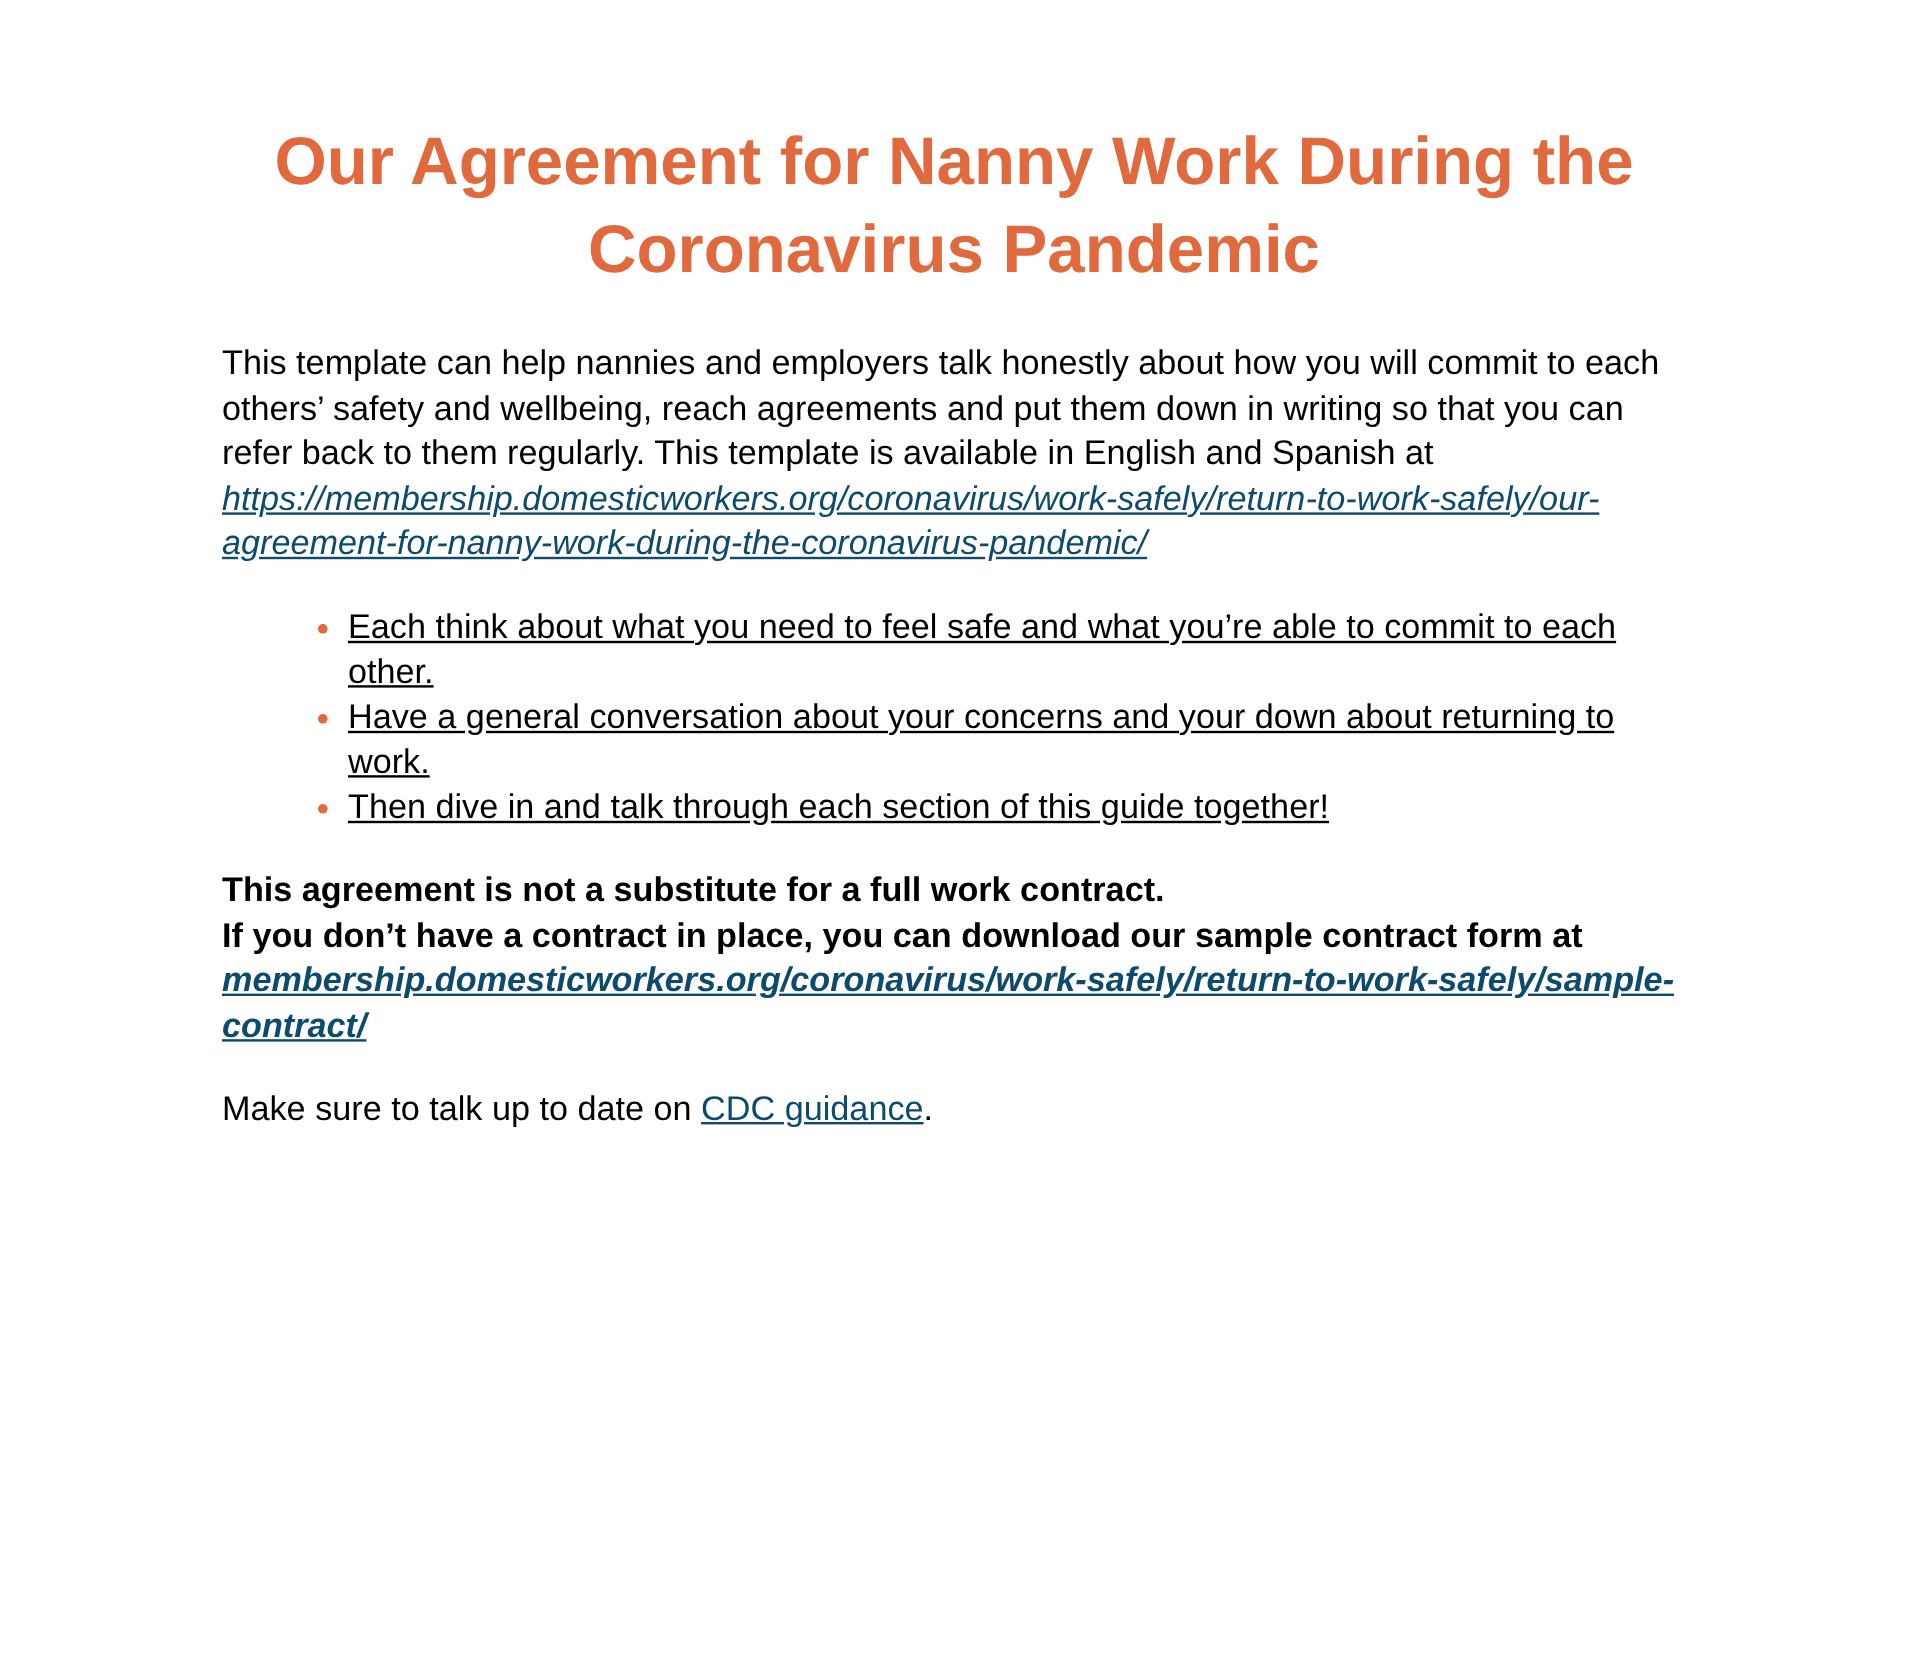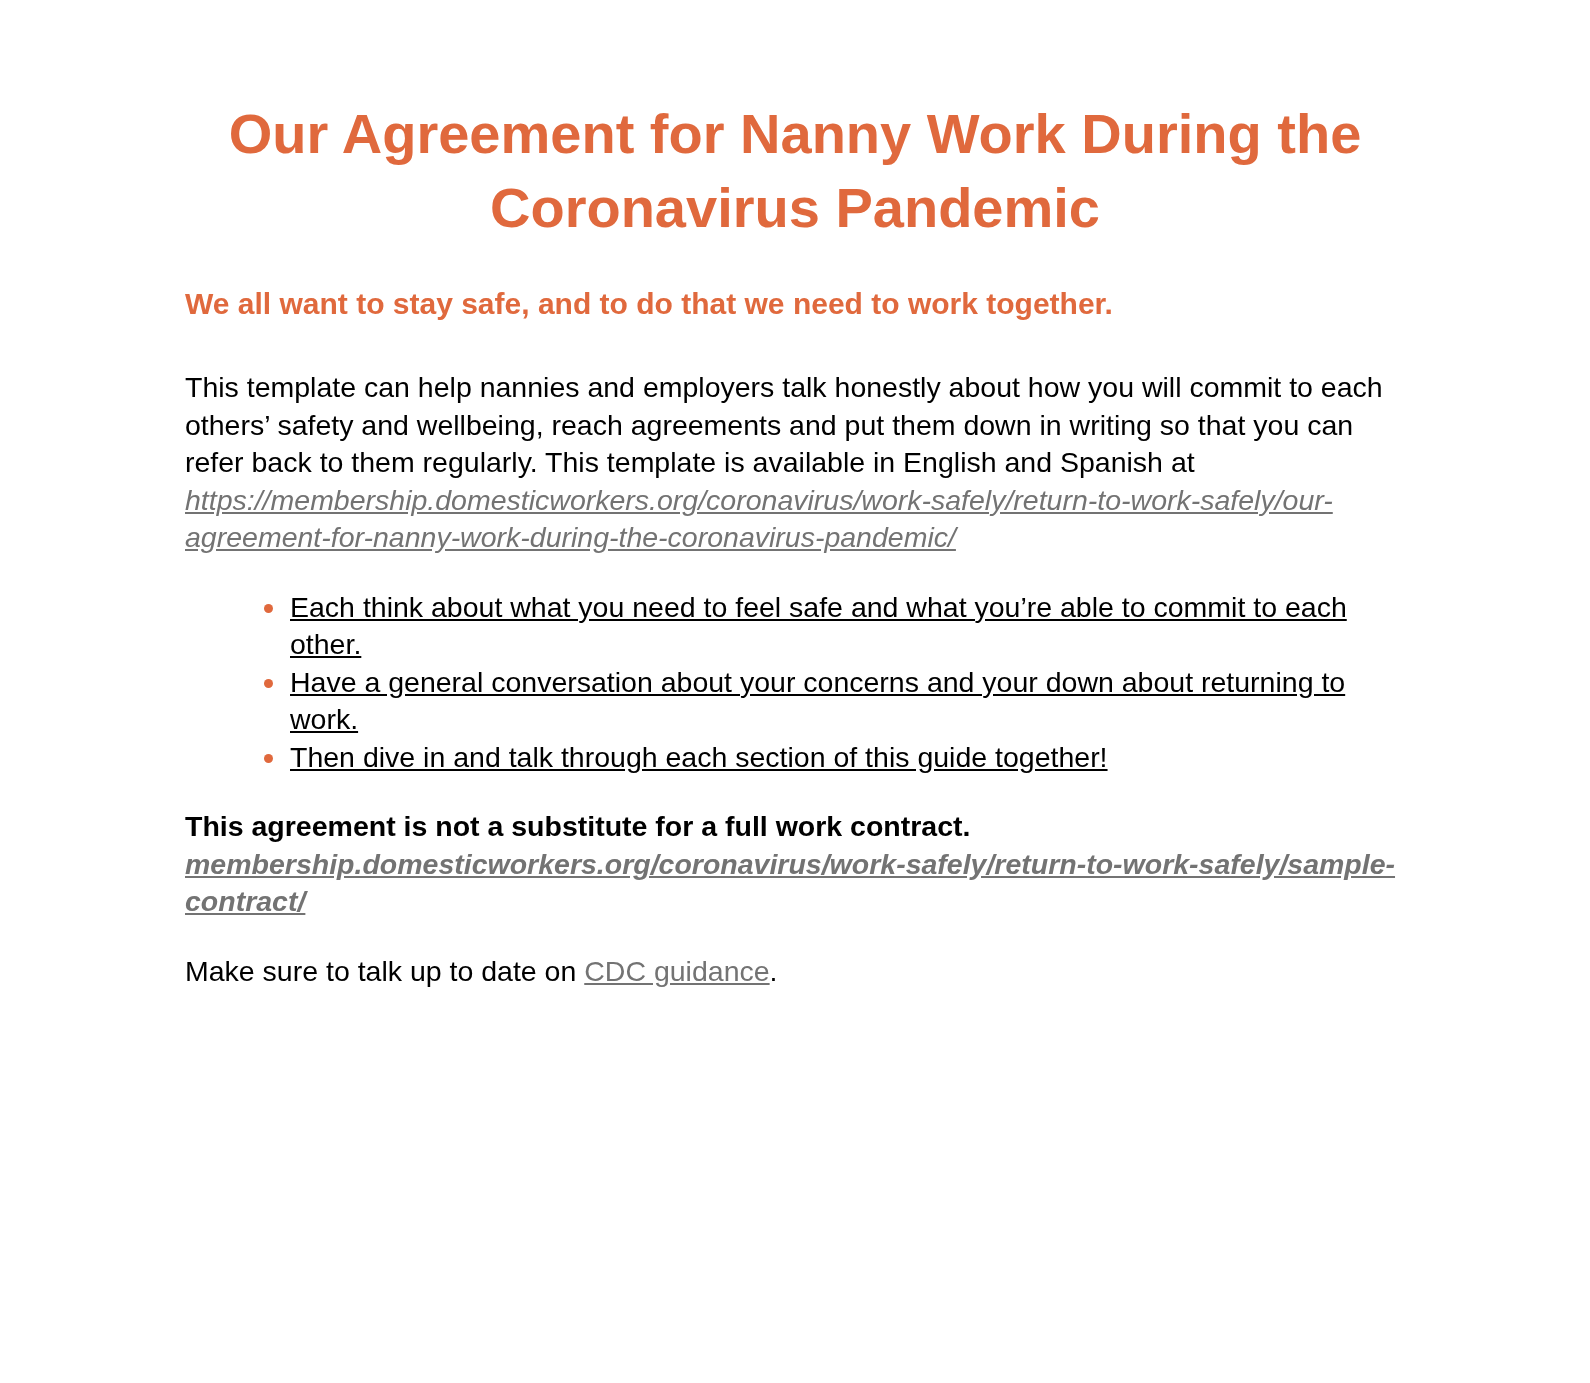--- a/index.html
+++ b/index.html
@@ -53,53 +53,53 @@
     line-height: 37.5px;
     text-decoration: underline;
   }
   ul.doc-list li::marker {
     color: #E0693D;
   }
   ul.doc-list li {
     padding-left: 2px;
   }
   a.doc-link {
-    color: #737373;
+    color: #0c4a6e;
     text-decoration: underline;
     cursor: pointer;
   }
   a.italic-link {
     font-style: italic;
   }
   .block-line {
     display: block;
     font-weight: bold;
   }
 </style>
 </head>
 <body>
 
 <div class="page">
   <div class="content">
 
     <h1 class="doc-title">Our Agreement for Nanny Work During the Coronavirus Pandemic</h1>
 
-    <h2 class="doc-subtitle">We all want to stay safe, and to do that we need to work together.</h2>
 
     <p class="body-text"><span>This template can help nannies and employers talk honestly about how you will commit to each others’ safety and wellbeing, reach agreements and put them down in writing so that you can refer back to them regularly. This template is available in English and Spanish at </span><a class="doc-link italic-link">https://membership.domesticworkers.org/coronavirus/work-safely/return-to-work-safely/our-agreement-for-nanny-work-during-the-coronavirus-pandemic/</a></p>
 
 
     <ul class="doc-list">
       <li>Each think about what you need to feel safe and what you’re able to commit to each other.</li>
       <li>Have a general conversation about your concerns and your down about returning to work.</li>
       <li>Then dive in and talk through each section of this guide together!</li>
     </ul>
 
 
     <p class="body-text">
       <span class="block-line">This agreement is not a substitute for a full work contract.</span>
+      <span class="block-line">If you don’t have a contract in place, you can download our sample contract form at</span>
       <a class="doc-link italic-link block-line">membership.domesticworkers.org/coronavirus/work-safely/return-to-work-safely/sample-contract/</a>
     </p>
 
     <p class="body-text"><span>Make sure to talk up to date on </span><a class="doc-link">CDC guidance</a><span>.</span></p>
 
   </div>
 </div>
 
 </body></html>

